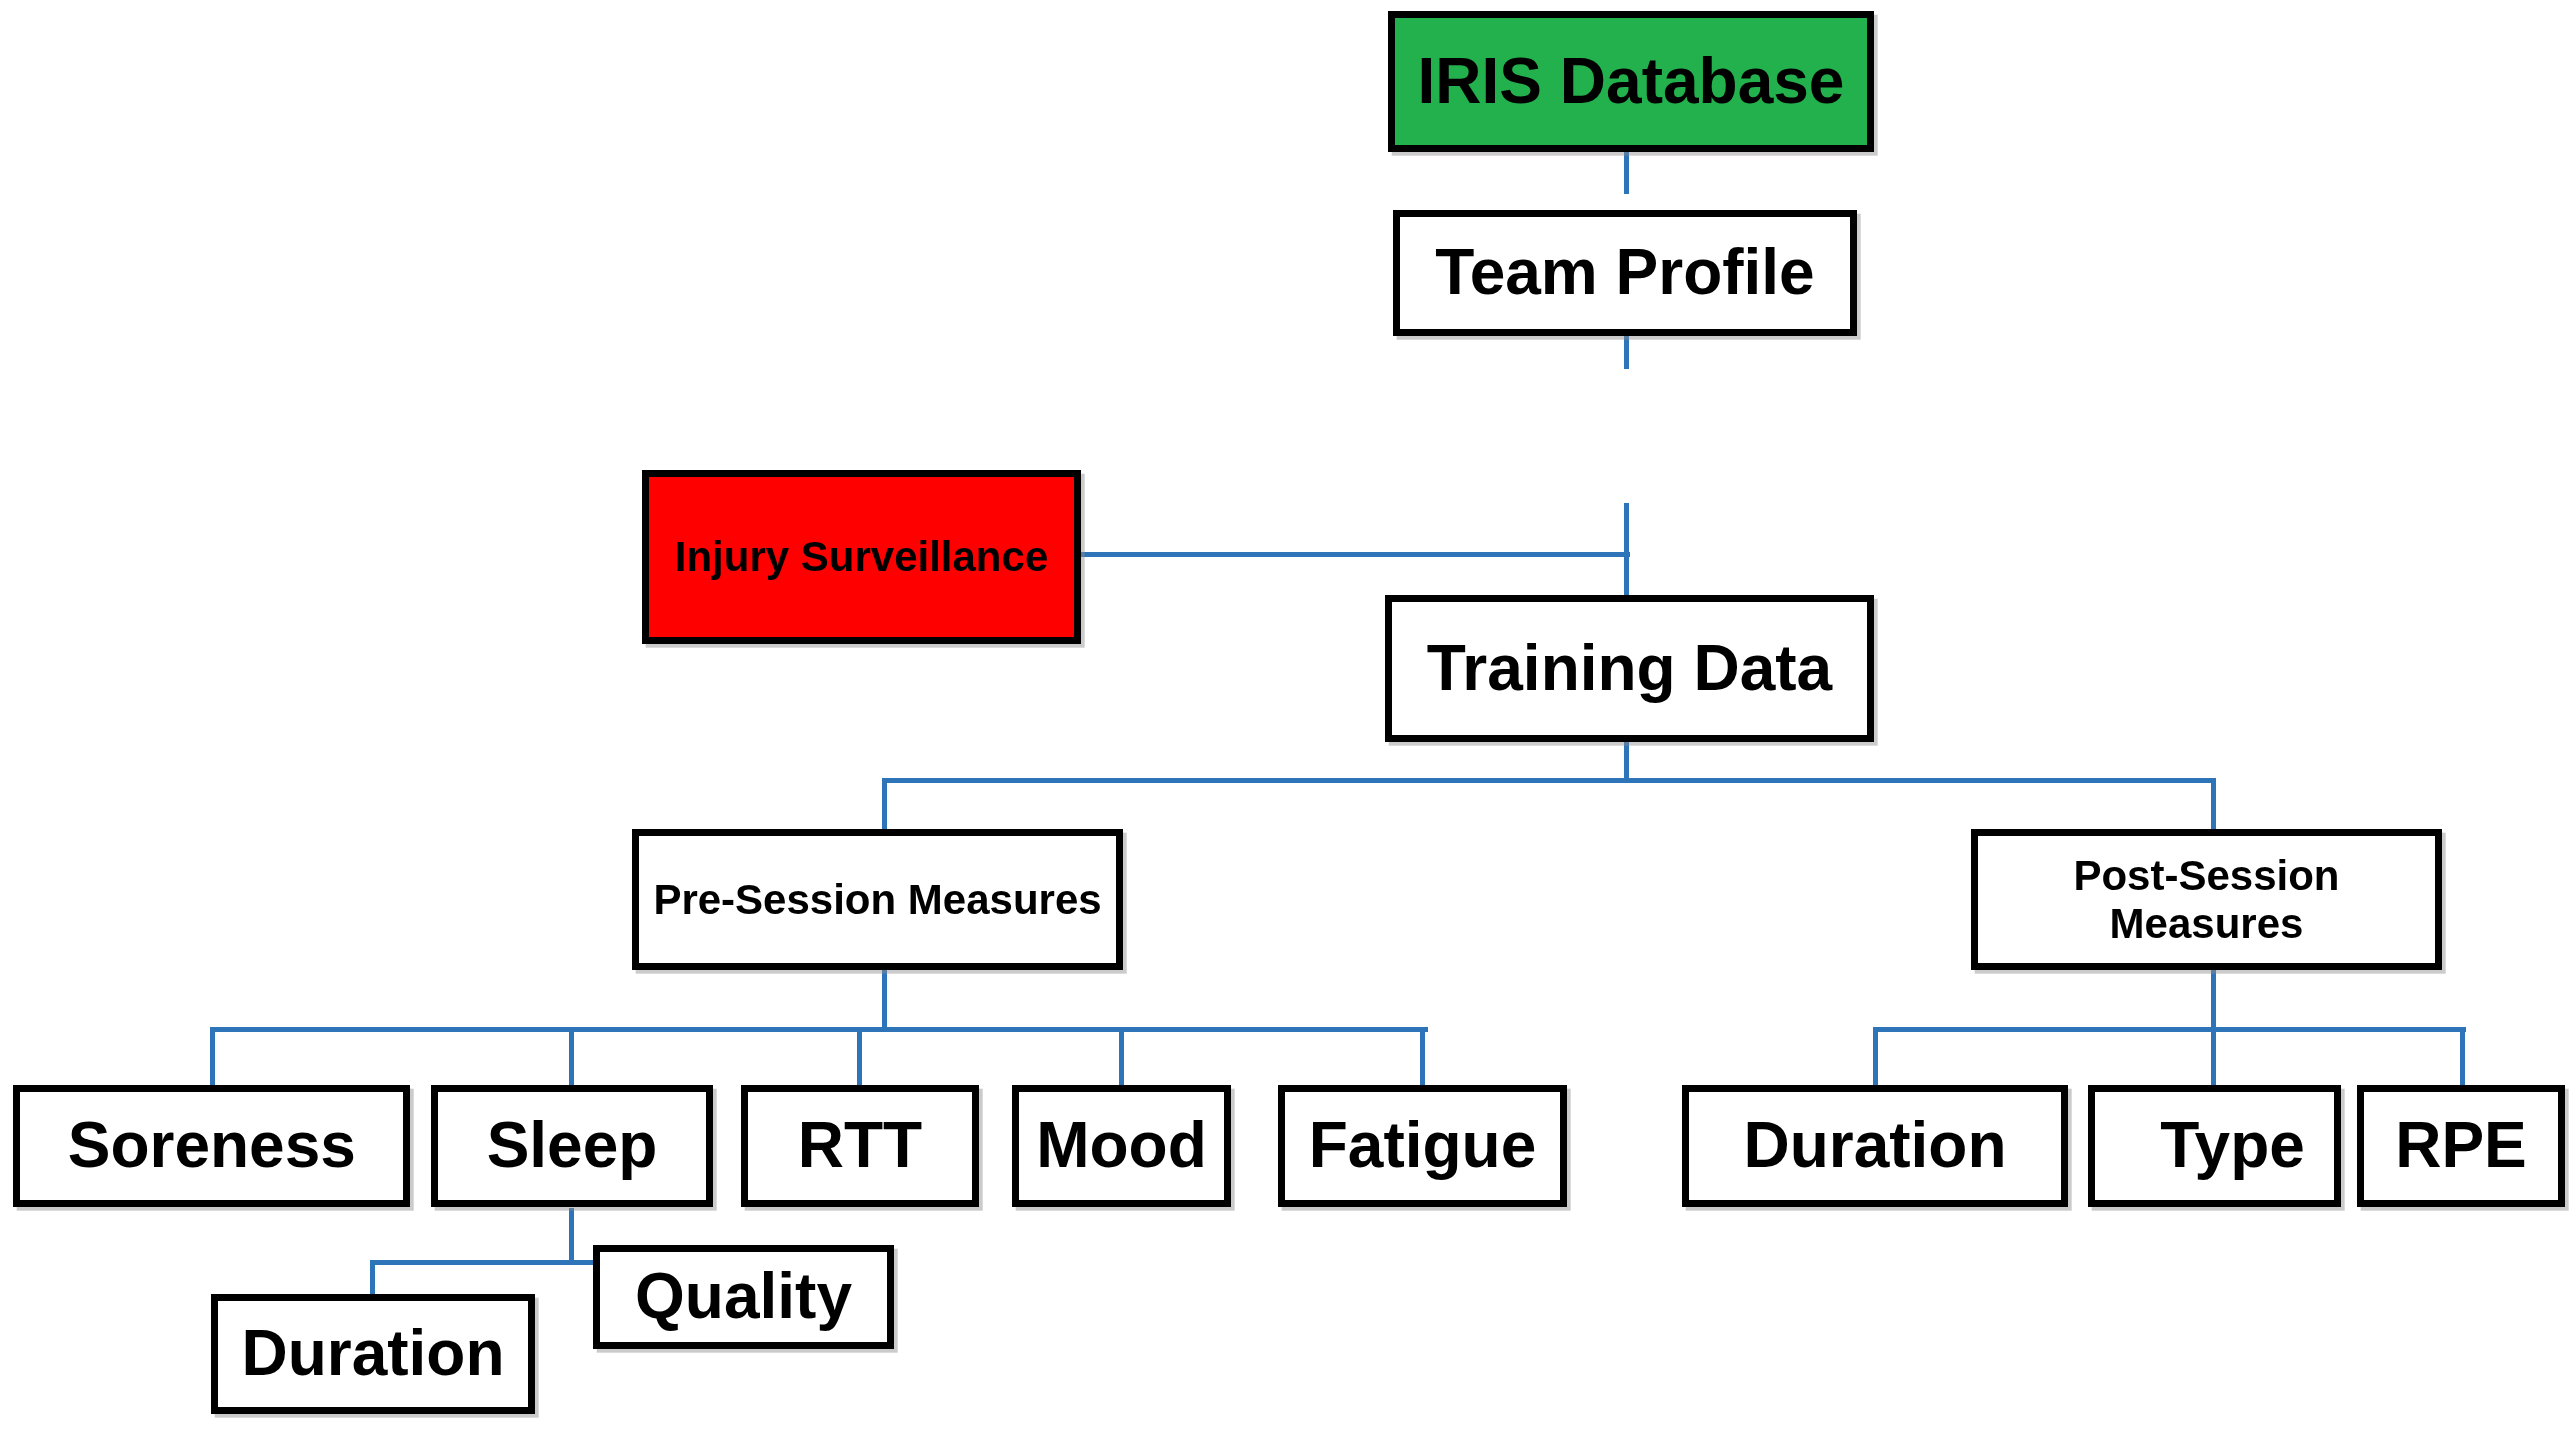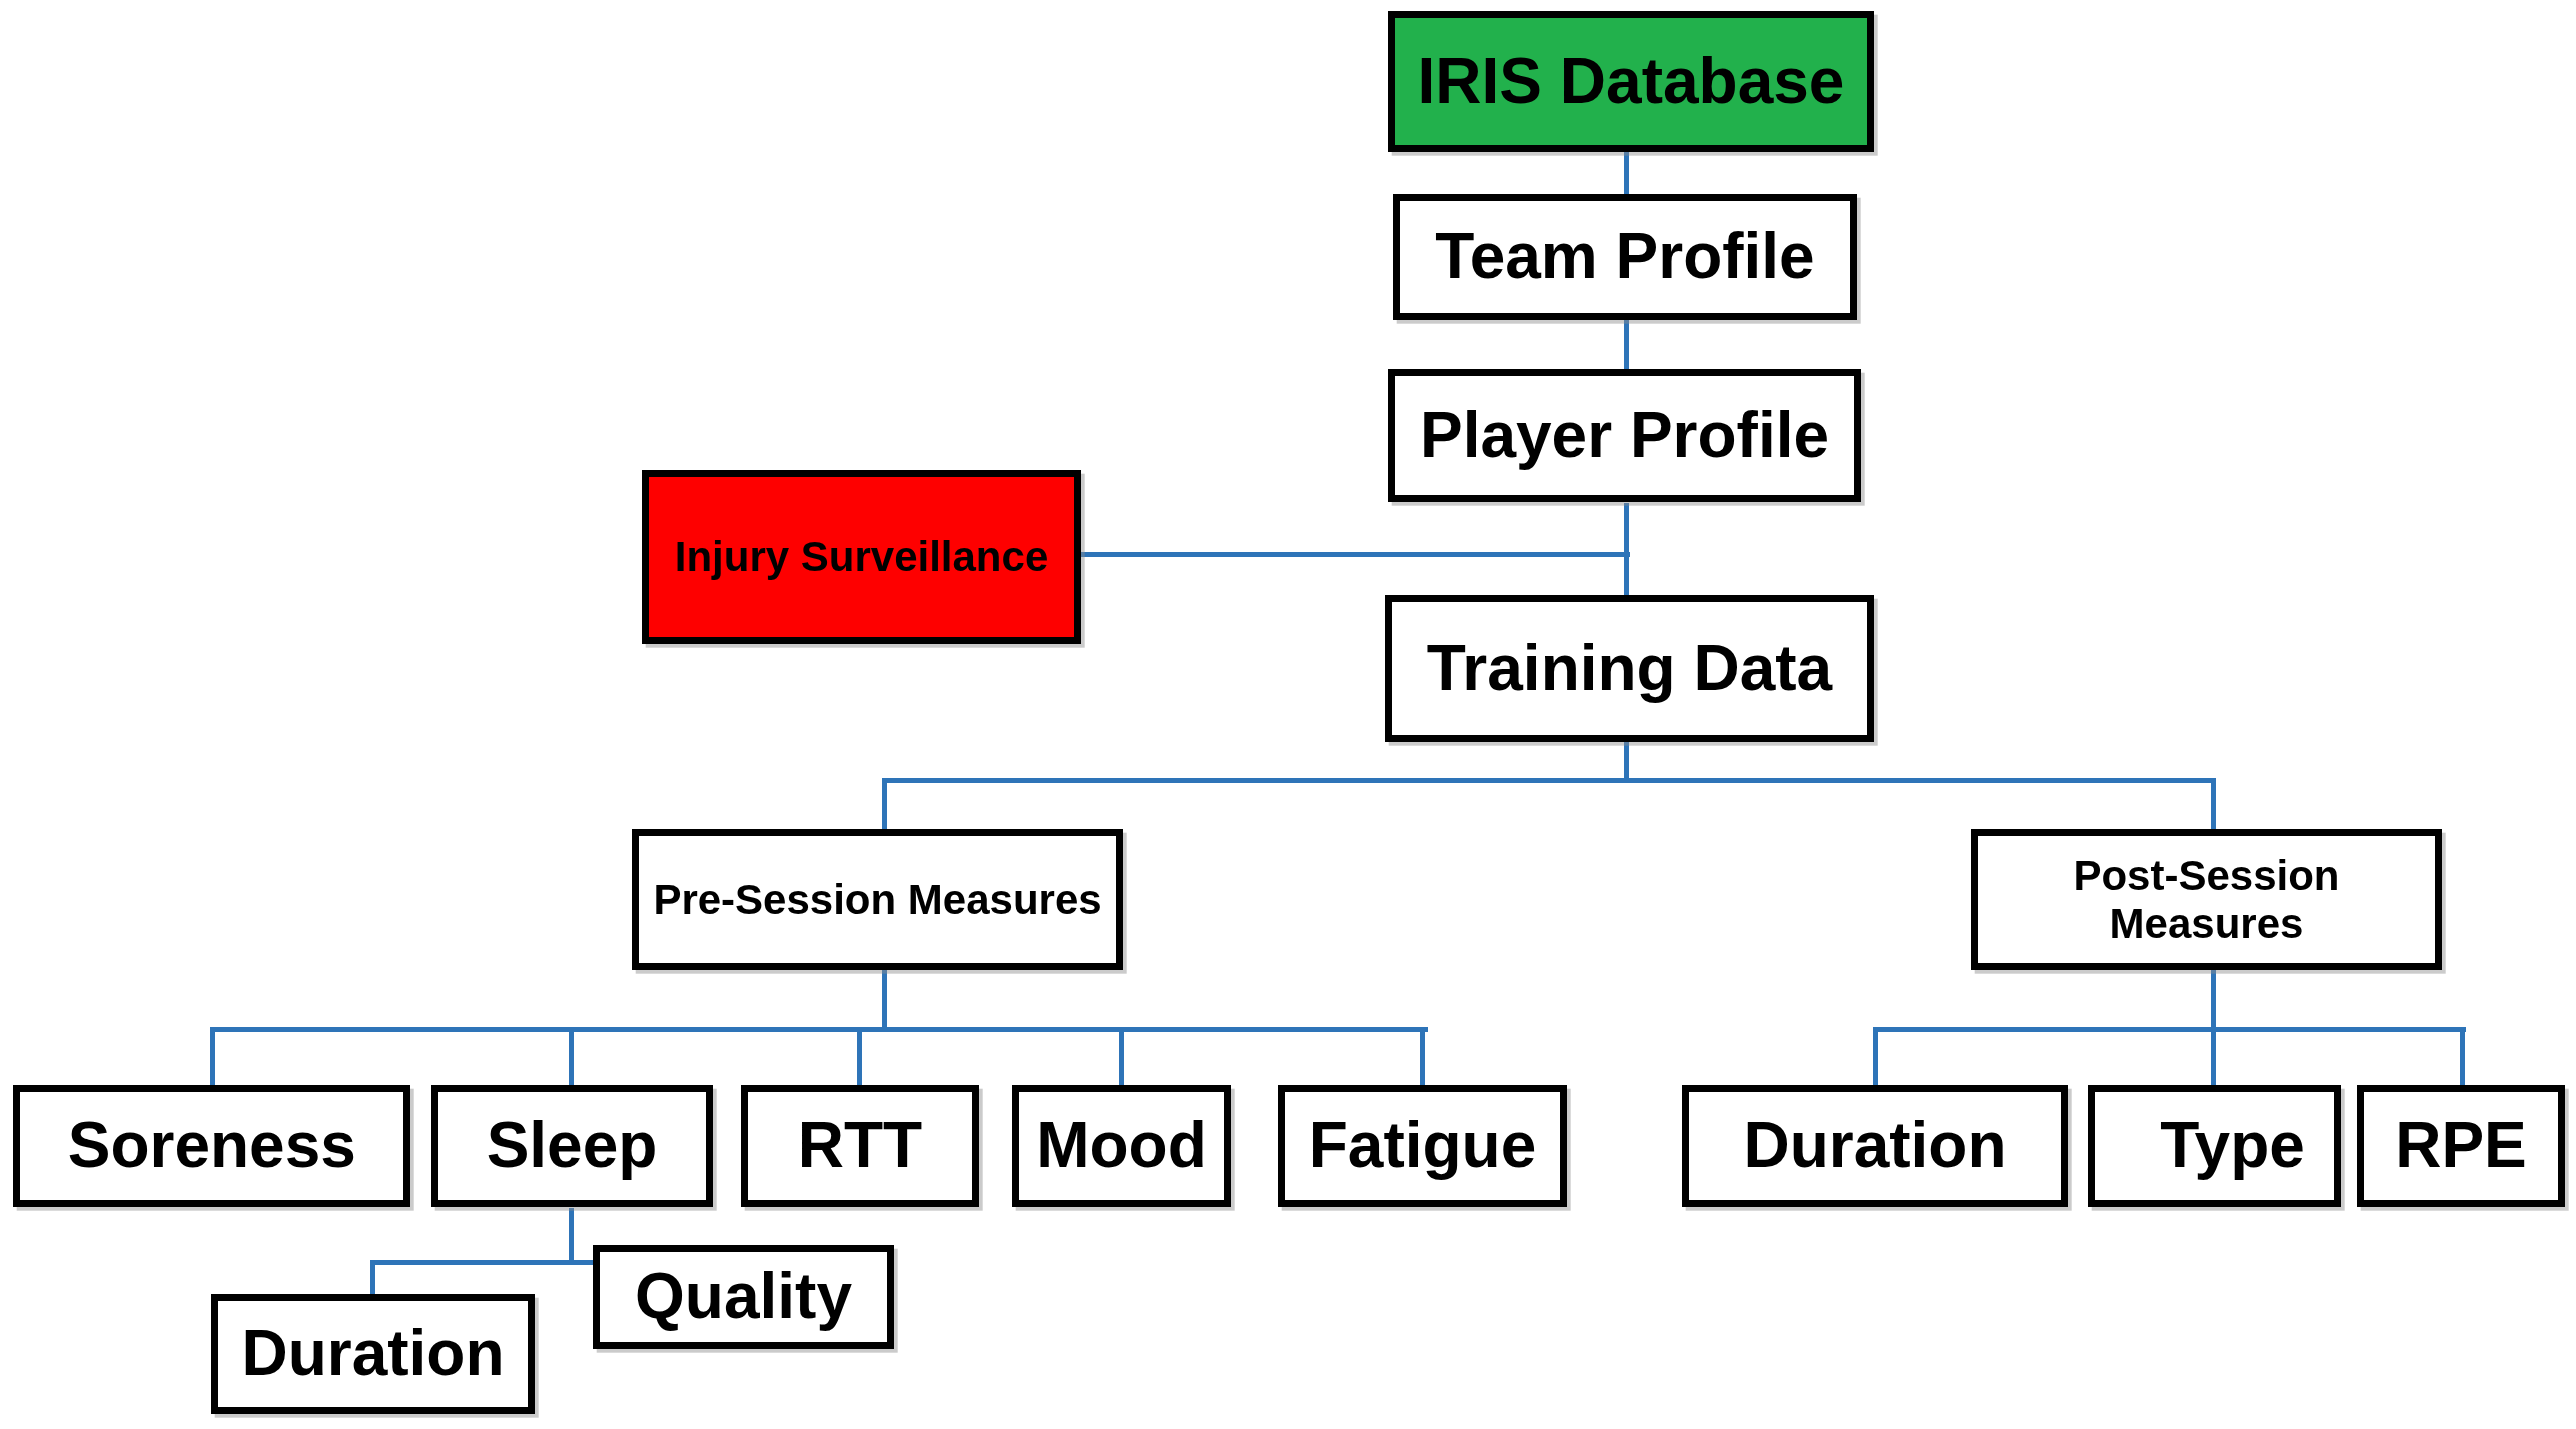--- a/index.html
+++ b/index.html
@@ -42,21 +42,21 @@
   .node.single { white-space: nowrap; }
   .node.two-line { font-size: 42px; line-height: 1.14; }
   .node.green { background: var(--green-fill); }
   .node.red   { background: var(--red-fill); }
 
   .vl { position: absolute; width: 5.2px; background: var(--connector-blue); }
   .hl { position: absolute; height: 5.2px; background: var(--connector-blue); }
 
   
   #n-iris      { left: 1388px; top: 11px;   width: 486px; height: 141px; }
-  #n-team      { left: 1393px; top: 194px;  width: 464px; height: 126px; }
+  #n-team      { left: 1393px; top: 210px;  width: 464px; height: 126px; }
   #n-player    { left: 1388px; top: 369px;  width: 473px; height: 133px; }
   #n-injury    { left: 642px;  top: 470px;  width: 439px; height: 174px; }
   #n-training  { left: 1385px; top: 595px;  width: 489px; height: 147px; }
   #n-pre       { left: 632px;  top: 829px; width: 491px; height: 141px; }
   #n-post      { left: 1971px; top: 829px; width: 471px; height: 141px; }
   #n-soreness  { left: 13.3px;   top: 1085px; width: 397px; height: 122px; }
   #n-sleep     { left: 431px;  top: 1085px; width: 282px; height: 122px; }
   #n-rtt       { left: 741px;  top: 1085px; width: 238px; height: 122px; }
   #n-mood      { left: 1012px; top: 1085px; width: 219px; height: 122px; }
   #n-fatigue   { left: 1278px; top: 1085px; width: 289px; height: 122px; }
@@ -117,21 +117,20 @@
   <div class="vl" id="l-stub-pduration"></div>
   <div class="vl" id="l-stub-ptype"></div>
   <div class="vl" id="l-stub-rpe"></div>
   <div class="vl" id="l-sleep-down"></div>
   <div class="hl" id="l-sleep-h"></div>
   <div class="vl" id="l-stub-sduration"></div>
   <div class="vl" id="l-stub-squality"></div>
 
   <div class="node single green" id="n-iris">IRIS Database</div>
   <div class="node single" id="n-team">Team Profile</div>
-  <div class="node single" id="n-player">Player Profile</div>
   <div class="node two-line red" id="n-injury">Injury Surveillance</div>
   <div class="node two-line" id="n-pre">Pre-Session Measures</div>
   <div class="node single" id="n-training">Training Data</div>
   <div class="node single" id="n-soreness">Soreness</div>
   <div class="node two-line" id="n-post">Post-Session Measures</div>
   <div class="node single" id="n-sleep">Sleep</div>
   <div class="node single" id="n-rtt">RTT</div>
   <div class="node single" id="n-mood">Mood</div>
   <div class="node single" id="n-fatigue">Fatigue</div>
   <div class="node single" id="n-pduration">Duration</div>

